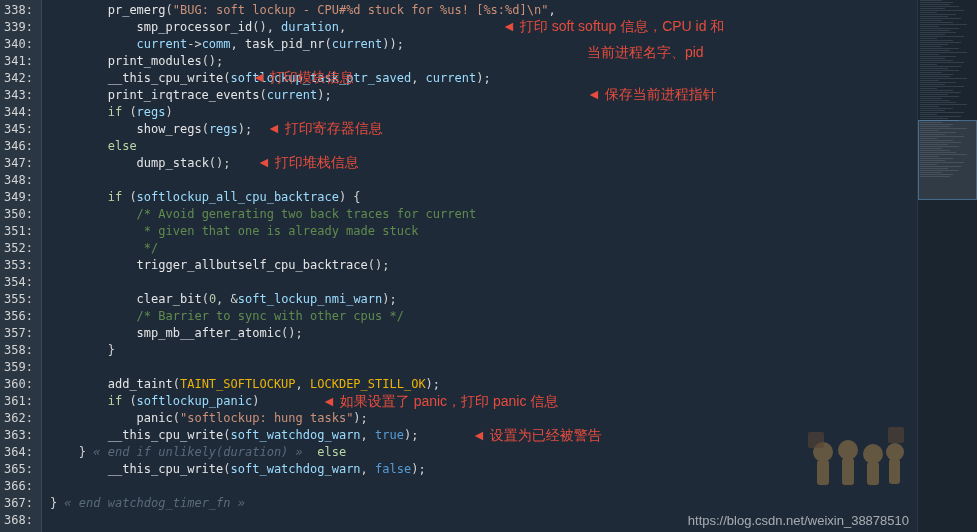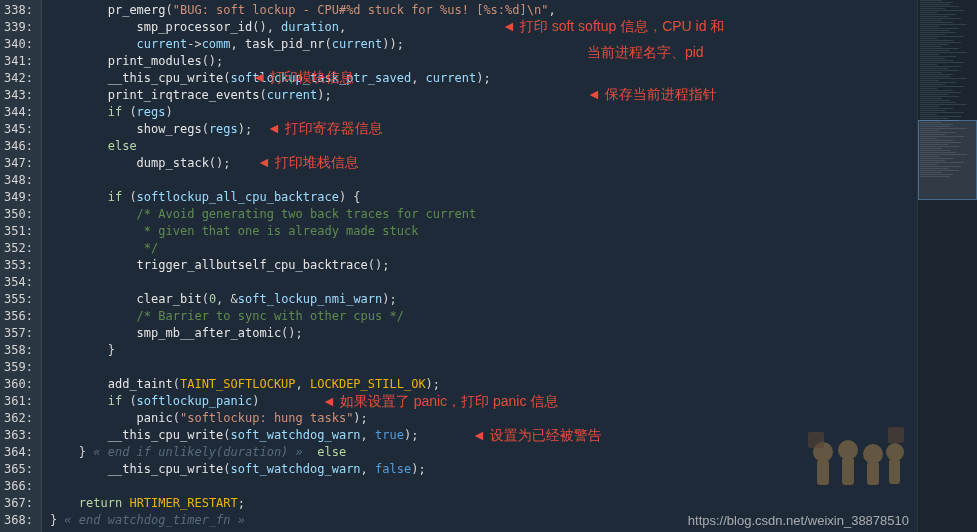--- a/index.html
+++ b/index.html
@@ -163,21 +163,20 @@
     <div class="line"><span>            </span><span class="fn">smp_mb__after_atomic</span><span class="paren">();</span></div>
     <div class="line"><span>        }</span></div>
     <div class="line"></div>
     <div class="line"><span>        </span><span class="fn">add_taint</span><span class="paren">(</span><span class="macro">TAINT_SOFTLOCKUP</span><span class="paren">, </span><span class="macro">LOCKDEP_STILL_OK</span><span class="paren">);</span></div>
     <div class="line"><span>        </span><span class="kw">if</span><span class="paren"> (</span><span class="id">softlockup_panic</span><span class="paren">)</span></div>
     <div class="line"><span>            </span><span class="fn">panic</span><span class="paren">(</span><span class="str">"softlockup: hung tasks"</span><span class="paren">);</span></div>
     <div class="line"><span>        </span><span class="fn">__this_cpu_write</span><span class="paren">(</span><span class="id">soft_watchdog_warn</span><span class="paren">, </span><span class="const">true</span><span class="paren">);</span></div>
     <div class="line"><span>    } </span><span class="hint">« end if unlikely(duration) »</span><span class="kw">  else</span></div>
     <div class="line"><span>        </span><span class="fn">__this_cpu_write</span><span class="paren">(</span><span class="id">soft_watchdog_warn</span><span class="paren">, </span><span class="const">false</span><span class="paren">);</span></div>
     <div class="line"></div>
-    <div class="line"><span>    </span><span class="kw">return</span><span> </span><span class="macro">HRTIMER_RESTART</span><span class="paren">;</span></div>
     <div class="line"><span>} </span><span class="hint">« end watchdog_timer_fn »</span></div>
 
     <div class="annot" style="top:18px;left:460px"><span class="arrow">◄</span><span>打印 soft softup 信息，CPU id 和</span></div>
     <div class="annot" style="top:44px;left:545px"><span>当前进程名字、pid</span></div>
     <div class="annot" style="top:69px;left:210px"><span class="arrow">◄</span><span>打印模块信息</span></div>
     <div class="annot" style="top:86px;left:545px"><span class="arrow">◄</span><span>保存当前进程指针</span></div>
     <div class="annot" style="top:120px;left:225px"><span class="arrow">◄</span><span>打印寄存器信息</span></div>
     <div class="annot" style="top:154px;left:215px"><span class="arrow">◄</span><span>打印堆栈信息</span></div>
     <div class="annot" style="top:393px;left:280px"><span class="arrow">◄</span><span>如果设置了 panic，打印 panic 信息</span></div>
     <div class="annot" style="top:427px;left:430px"><span class="arrow">◄</span><span>设置为已经被警告</span></div>

